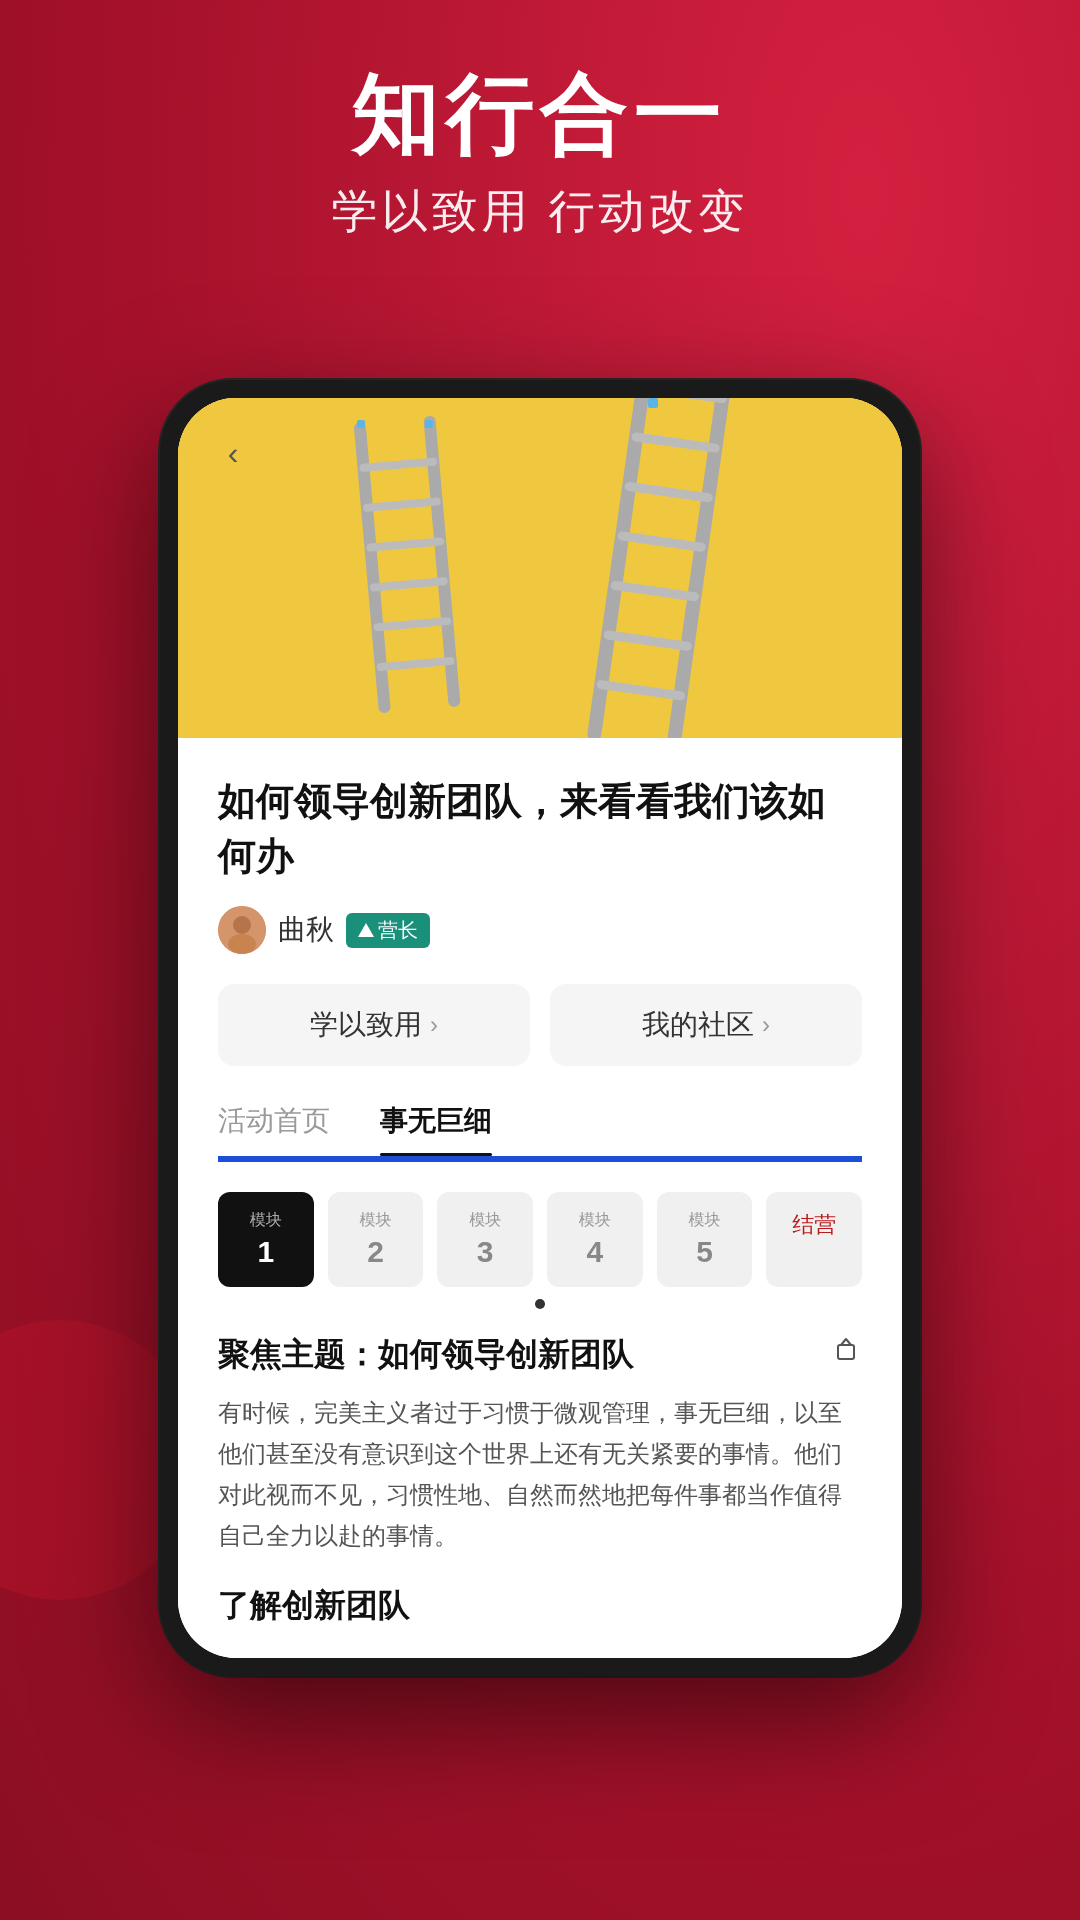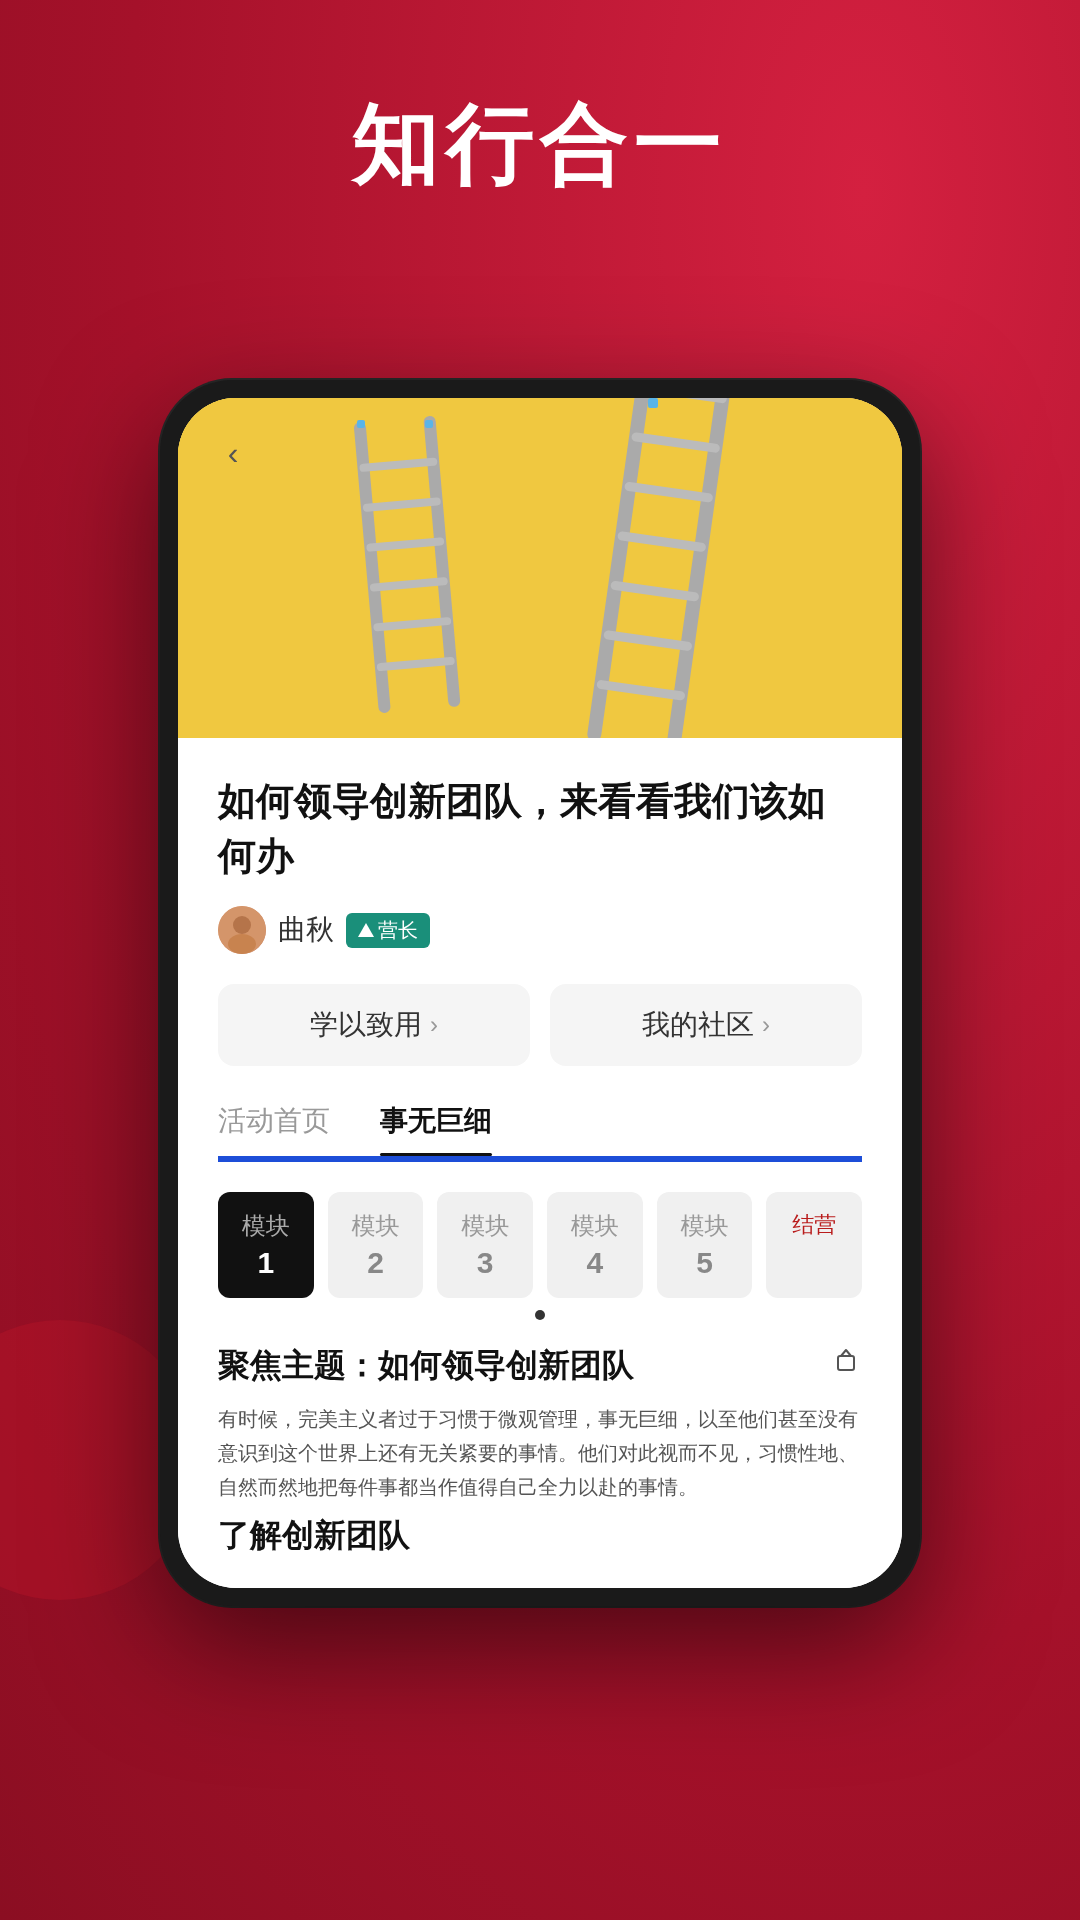--- a/index.html
+++ b/index.html
@@ -29,21 +29,21 @@
       border-radius: 50%;
       background: rgba(180, 20, 40, 0.5);
       z-index: 0;
     }
 
     
     .header-section {
       position: relative;
       z-index: 1;
       text-align: center;
-      padding-top: 96px;
+      padding-top: 66px;
     }
     .header-title {
       font-size: 88px;
       font-weight: 700;
       color: #ffffff;
       letter-spacing: 6px;
       line-height: 1.1;
     }
     .header-subtitle {
       font-size: 46px;
@@ -236,21 +236,21 @@
       border-radius: 12px;
       padding: 18px 0;
       text-align: center;
       cursor: pointer;
     }
     .module-tab.active {
       background: #111111;
       color: #ffffff;
     }
     .module-tab-label {
-      font-size: 24px;
+      font-size: 16px;
       color: #999;
       display: block;
       margin-bottom: 4px;
     }
     .module-tab.active .module-tab-label {
       color: #aaa;
     }
     .module-tab-number {
       font-size: 30px;
       font-weight: 700;
@@ -295,45 +295,45 @@
       color: #111;
       flex: 1;
     }
     .share-icon {
       font-size: 32px;
       color: #555;
       cursor: pointer;
       margin-left: 16px;
     }
     .section-body {
-      font-size: 20px;
+      font-size: 24px;
       color: #555;
       line-height: 1.7;
-      margin-bottom: 8px;
-      font-family: Liberation Mono, monospace;
+      margin-bottom: 28px;
     }
     .deadline {
       font-size: 22px;
       color: #999;
       margin-bottom: 24px;
     }
     .understand-title {
       font-size: 32px;
       font-weight: 700;
       color: #111;
     }
   </style>
 </head>
 <body>
 
 <div class="bg-overlay"></div>
 <div class="bg-circle-left"></div>
 
 <div class="header-section">
   <div class="header-title">知行合一</div>
+  <div class="header-subtitle">学以致用 行动改变</div>
 </div>
 
 <div class="phone-wrapper">
   <div class="phone-frame">
     <div class="phone-screen">
 
       <div class="article-image">
         <div class="article-image-bg"></div>
 
         <svg class="ladder-container" viewBox="0 0 760 340" preserveAspectRatio="xMidYMid slice">

